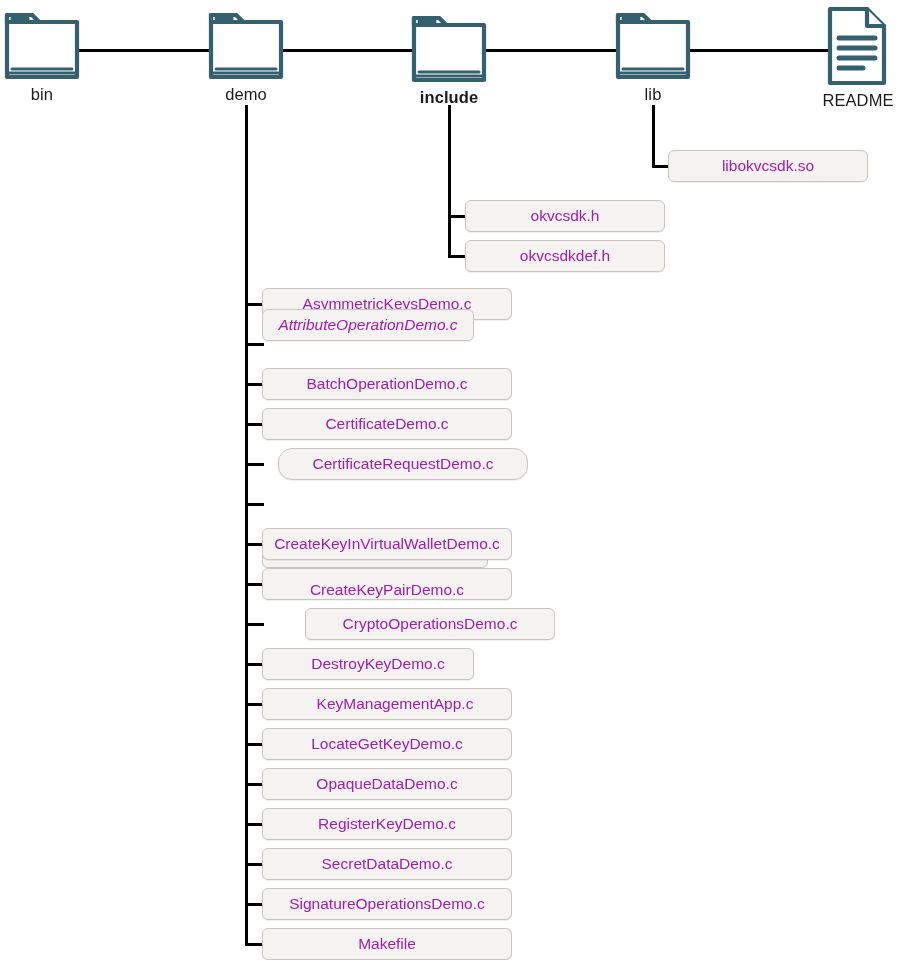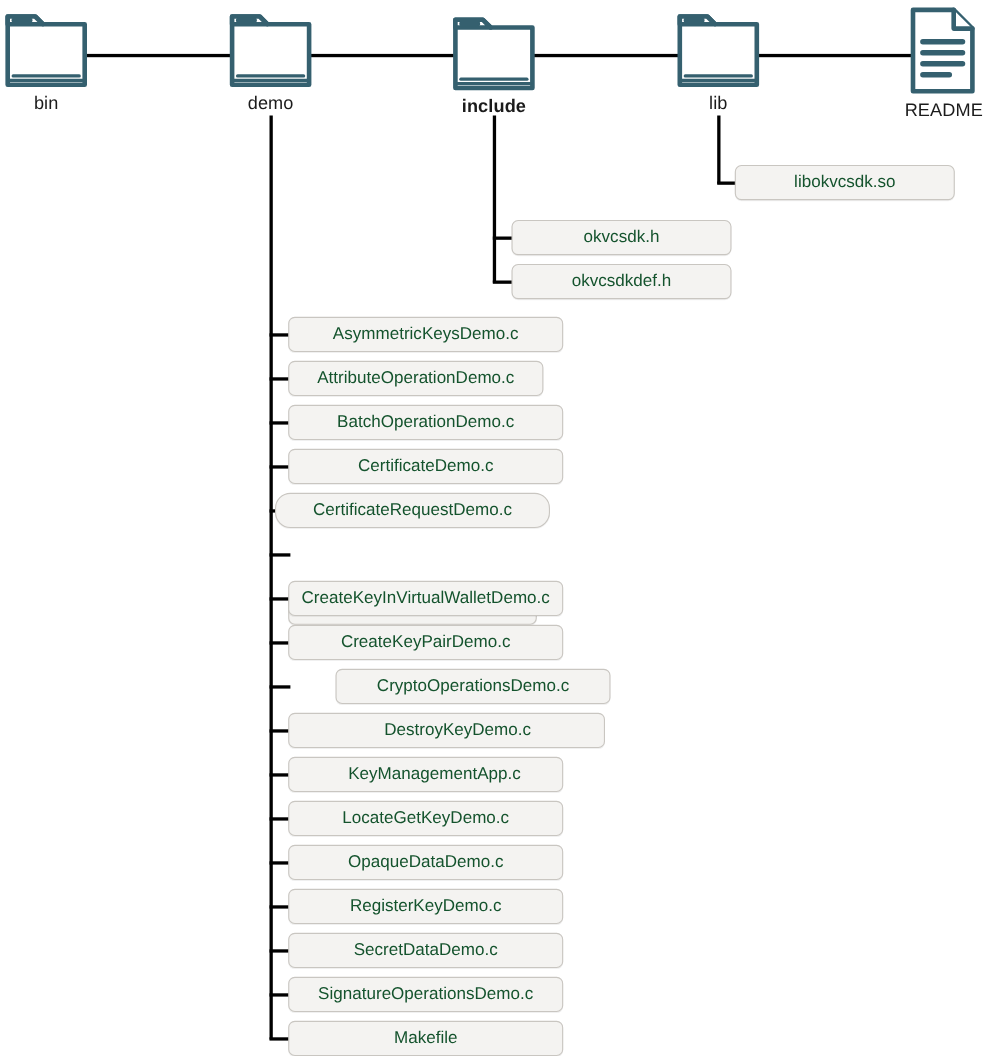--- a/index.html
+++ b/index.html
@@ -58,21 +58,21 @@
     position: absolute;
     box-sizing: border-box;
     height: 32px;
     background: #f4f3f1;
     border: 1px solid #c9c6c1;
     border-radius: 6px;
     display: flex;
     align-items: center;
     justify-content: center;
     font-size: 15.5px;
-    color: #14532d;
+    color: #a21caf;
     white-space: nowrap;
     box-shadow: 0 1px 0 rgba(0,0,0,0.06);
   }
 </style>
 </head>
 <body>
 
 <div id="canvas">
 
   <div class="hline" style="left:42px; top:49px; width:816px;"></div>
@@ -170,61 +170,61 @@
   </div>
 
   <div class="vline" style="left:245px; top:105px; height:840px;"></div>
 
   <div class="stub" style="left:245px; top:303px; width:19px;"></div>
   <div class="fbox" style="left:262px; top:288px; width:250px;">
     <span>AsymmetricKeysDemo.c</span>
   </div>
 
   <div class="stub" style="left:245px; top:343px; width:19px;"></div>
-  <div class="fbox" style="left:262px; top:328px; width:232px;">
+  <div class="fbox" style="left:262px; top:309px; width:212px;font-style:italic;">
     <span>AttributeOperationDemo.c</span>
   </div>
 
   <div class="stub" style="left:245px; top:383px; width:19px;"></div>
   <div class="fbox" style="left:262px; top:368px; width:250px;">
     <span>BatchOperationDemo.c</span>
   </div>
 
   <div class="stub" style="left:245px; top:423px; width:19px;"></div>
   <div class="fbox" style="left:262px; top:408px; width:250px;">
     <span>CertificateDemo.c</span>
   </div>
 
   <div class="stub" style="left:245px; top:463px; width:19px;"></div>
-  <div class="fbox" style="left:250px; top:448px; width:250px;border-radius:14px;">
+  <div class="fbox" style="left:278px; top:448px; width:250px;border-radius:14px;">
     <span>CertificateRequestDemo.c</span>
   </div>
 
   <div class="stub" style="left:245px; top:503px; width:19px;"></div>
   <div class="fbox" style="left:262px; top:488px; width:226px;margin-top:48px;">
     <span>CreateKeyDemo.c</span>
   </div>
 
   <div class="stub" style="left:245px; top:543px; width:19px;"></div>
   <div class="fbox" style="left:262px; top:528px; width:250px;">
     <span>CreateKeyInVirtualWalletDemo.c</span>
   </div>
 
   <div class="stub" style="left:245px; top:583px; width:19px;"></div>
-  <div class="fbox" style="left:262px; top:568px; width:250px;">
+  <div class="fbox" style="left:262px; top:568px; width:250px;align-items:flex-end;">
     <span>CreateKeyPairDemo.c</span>
   </div>
 
   <div class="stub" style="left:245px; top:623px; width:19px;"></div>
   <div class="fbox" style="left:262px; top:608px; width:250px;margin-left:43px;">
     <span>CryptoOperationsDemo.c</span>
   </div>
 
   <div class="stub" style="left:245px; top:663px; width:19px;"></div>
-  <div class="fbox" style="left:262px; top:648px; width:288px;padding-left:20px;">
+  <div class="fbox" style="left:262px; top:648px; width:212px;padding-left:20px;">
     <span>DestroyKeyDemo.c</span>
   </div>
 
   <div class="stub" style="left:245px; top:703px; width:19px;"></div>
   <div class="fbox" style="left:262px; top:688px; width:250px;padding-left:16px;">
     <span>KeyManagementApp.c</span>
   </div>
 
   <div class="stub" style="left:245px; top:743px; width:19px;"></div>
   <div class="fbox" style="left:262px; top:728px; width:250px;">

